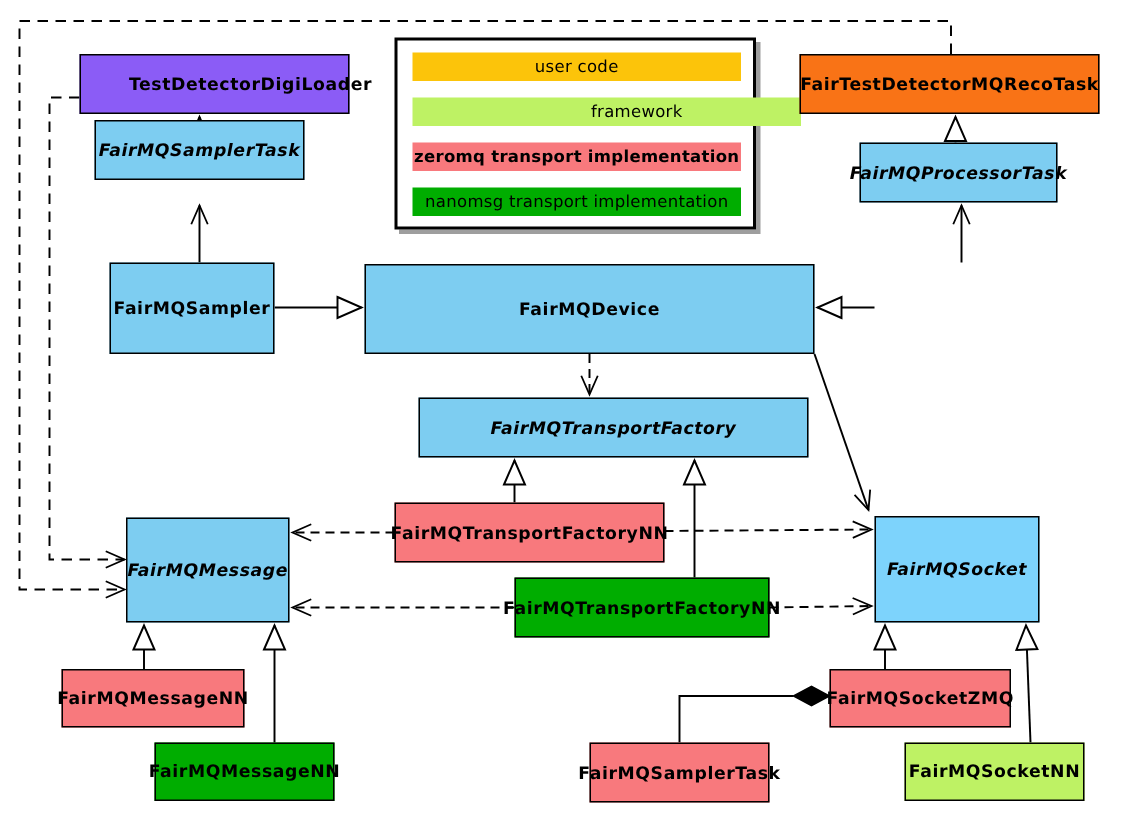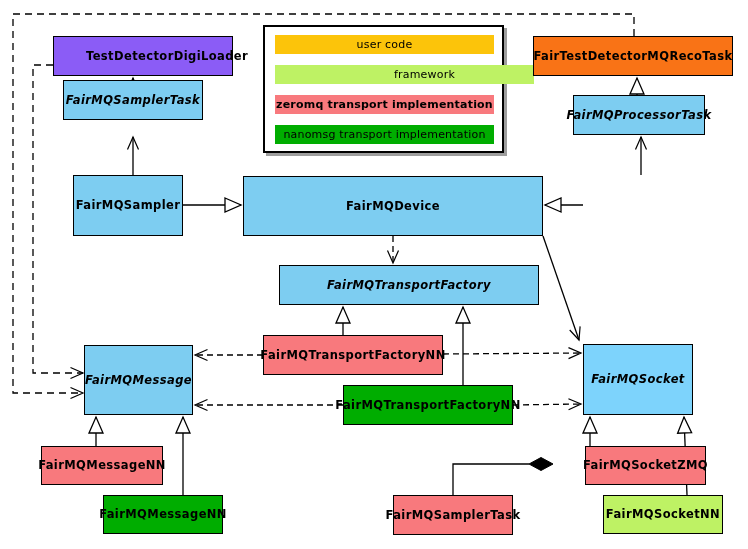--- a/index.html
+++ b/index.html
@@ -133,16 +133,16 @@
   <div class="node" style="left: 263px; top: 335px; width: 180px; height: 40px; background-color: rgb(248, 121, 125);">FairMQTransportFactoryNN</div>
   <div class="node abstract" style="left: 84px; top: 345px; width: 109px; height: 70px; background-color: rgb(125, 205, 241);">FairMQMessage</div>
 
   <div class="node" style="left: 343px; top: 385px; width: 170px; height: 40px; background-color: rgb(0, 173, 0);">FairMQTransportFactoryNN</div>
   <div class="node abstract" style="left: 583px; top: 344px; width: 110px; height: 71px; background-color: #7dd3fc;">FairMQSocket</div>
 
   <div class="node" style="left: 41px; top: 446px; width: 122px; height: 39px; background-color: rgb(248, 121, 125);">FairMQMessageNN</div>
   <div class="node" style="left: 103px; top: 495px; width: 120px; height: 39px; background-color: rgb(0, 173, 0);">FairMQMessageNN</div>
 
   <div class="node" style="left: 393px; top: 495px; width: 120px; height: 40px; background-color: rgb(248, 121, 125);">FairMQSamplerTask</div>
-  <div class="node" style="left: 553px; top: 446px; width: 121px; height: 39px; background-color: rgb(248, 121, 125); margin-left: 32px;">FairMQSocketZMQ</div>
+  <div class="node" style="left: 553px; top: 446px; width: 121px; height: 39px; background-color: rgb(248, 121, 125);">FairMQSocketZMQ</div>
   <div class="node" style="left: 603px; top: 495px; width: 120px; height: 39px; background-color: #bef264;">FairMQSocketNN</div>
 
 </div>
 
 </body></html>

